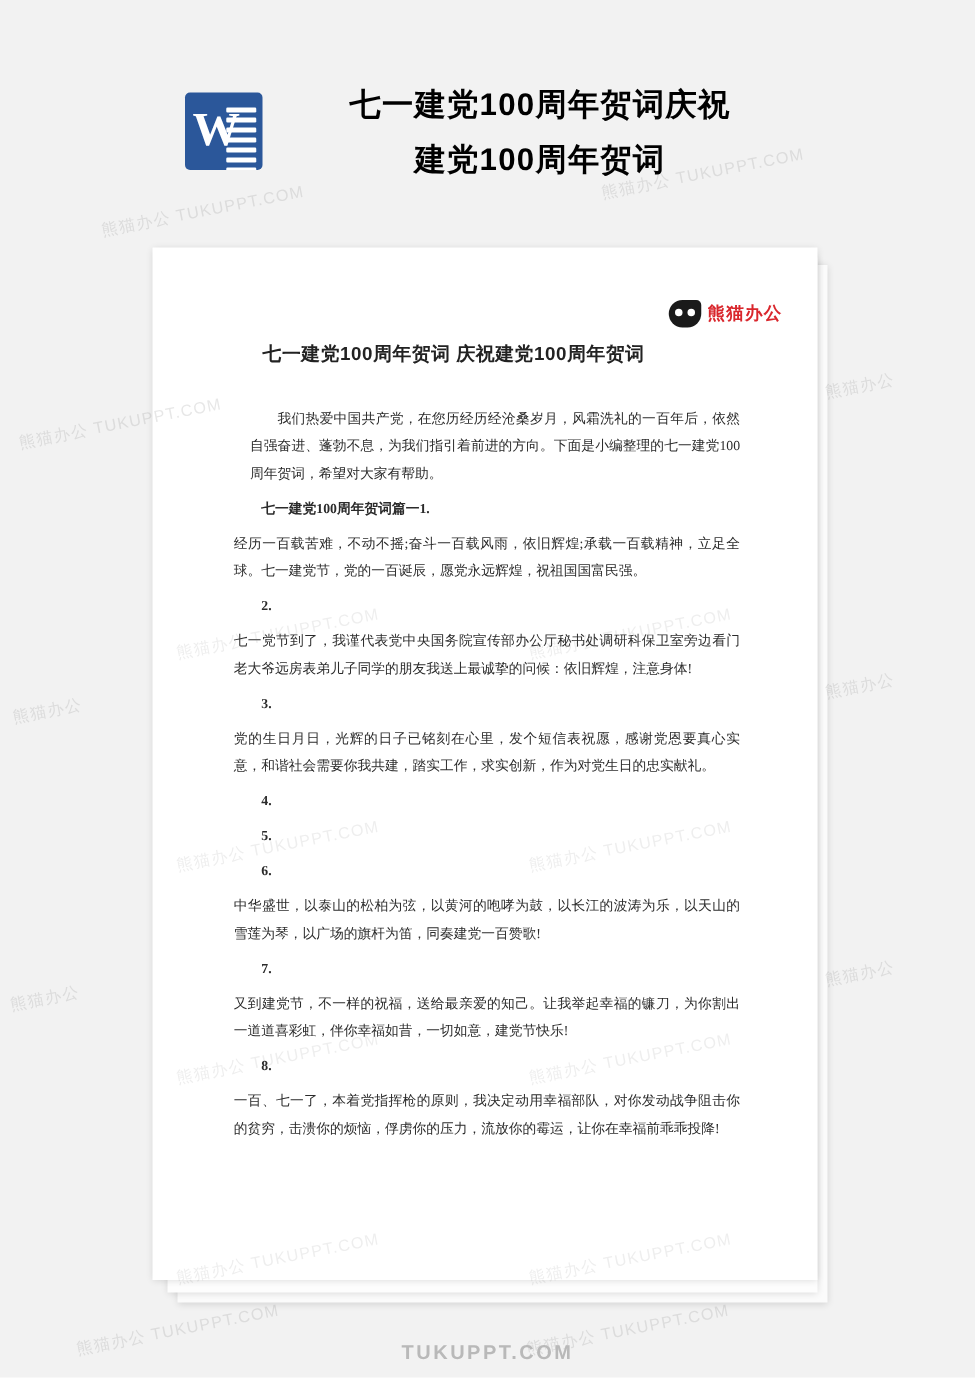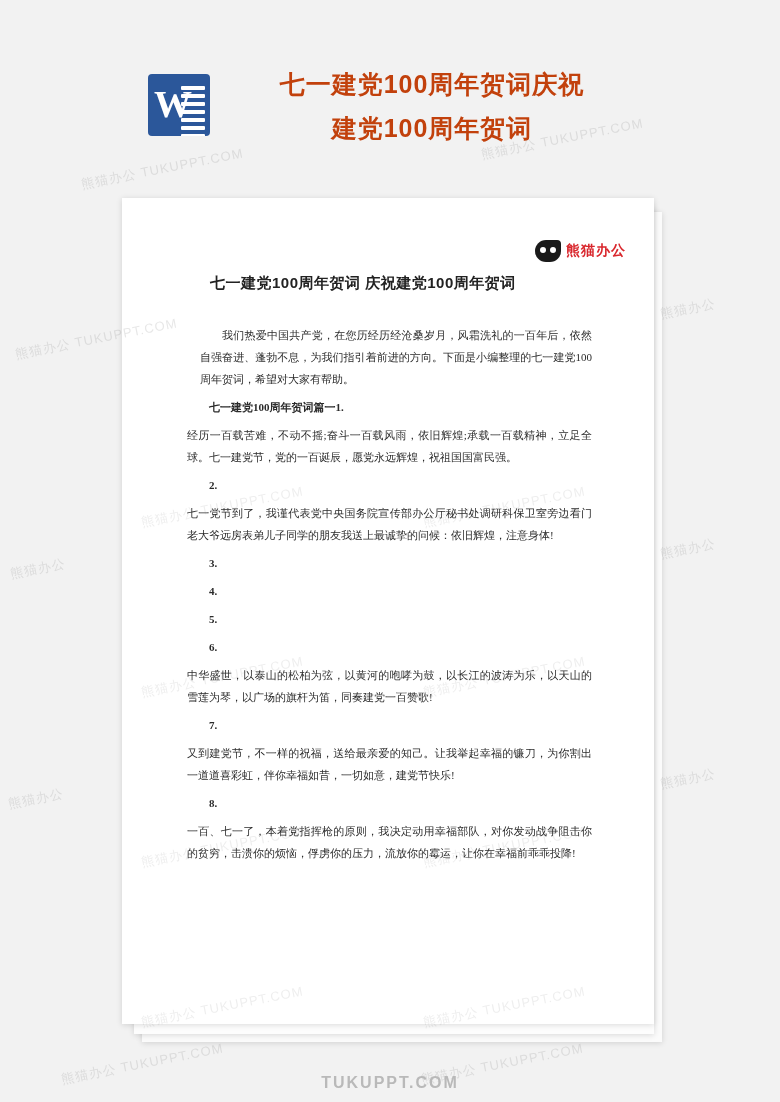--- a/index.html
+++ b/index.html
@@ -56,21 +56,21 @@
   .word-icon .lines i {
     display: block;
     height: 4px;
     background: #ffffff;
     margin-bottom: 4px;
     border-radius: 1px;
   }
   .doc-title {
     width: 400px;
     text-align: center;
-    color: #c2410c;
+    color: #000000;
     font-size: 25px;
     font-weight: bold;
     line-height: 44px;
     letter-spacing: 1px;
     font-family: "Liberation Sans", sans-serif;
   }
 
   
   .pages {
     position: absolute;
@@ -228,20 +228,21 @@
 
       <div class="page-title">七一建党100周年贺词 庆祝建党100周年贺词</div>
 
       <div class="body-text">
         <p class="indent">我们热爱中国共产党，在您历经历经沧桑岁月，风霜洗礼的一百年后，依然自强奋进、蓬勃不息，为我们指引着前进的方向。下面是小编整理的七一建党100周年贺词，希望对大家有帮助。</p>
         <p class="num">七一建党100周年贺词篇一1.</p>
         <p>经历一百载苦难，不动不摇;奋斗一百载风雨，依旧辉煌;承载一百载精神，立足全球。七一建党节，党的一百诞辰，愿党永远辉煌，祝祖国国富民强。</p>
         <p class="num">2.</p>
         <p>七一党节到了，我谨代表党中央国务院宣传部办公厅秘书处调研科保卫室旁边看门老大爷远房表弟儿子同学的朋友我送上最诚挚的问候：依旧辉煌，注意身体!</p>
         <p class="num">3.</p>
+        <p>党的生日月日，光辉的日子已铭刻在心里，发个短信表祝愿，感谢党恩要真心实意，和谐社会需要你我共建，踏实工作，求实创新，作为对党生日的忠实献礼。</p>
         <p class="num">4.</p>
         <p class="num">5.</p>
         <p class="num">6.</p>
         <p>中华盛世，以泰山的松柏为弦，以黄河的咆哮为鼓，以长江的波涛为乐，以天山的雪莲为琴，以广场的旗杆为笛，同奏建党一百赞歌!</p>
         <p class="num">7.</p>
         <p>又到建党节，不一样的祝福，送给最亲爱的知己。让我举起幸福的镰刀，为你割出一道道喜彩虹，伴你幸福如昔，一切如意，建党节快乐!</p>
         <p class="num">8.</p>
         <p>一百、七一了，本着党指挥枪的原则，我决定动用幸福部队，对你发动战争阻击你的贫穷，击溃你的烦恼，俘虏你的压力，流放你的霉运，让你在幸福前乖乖投降!</p>
       </div>
 

